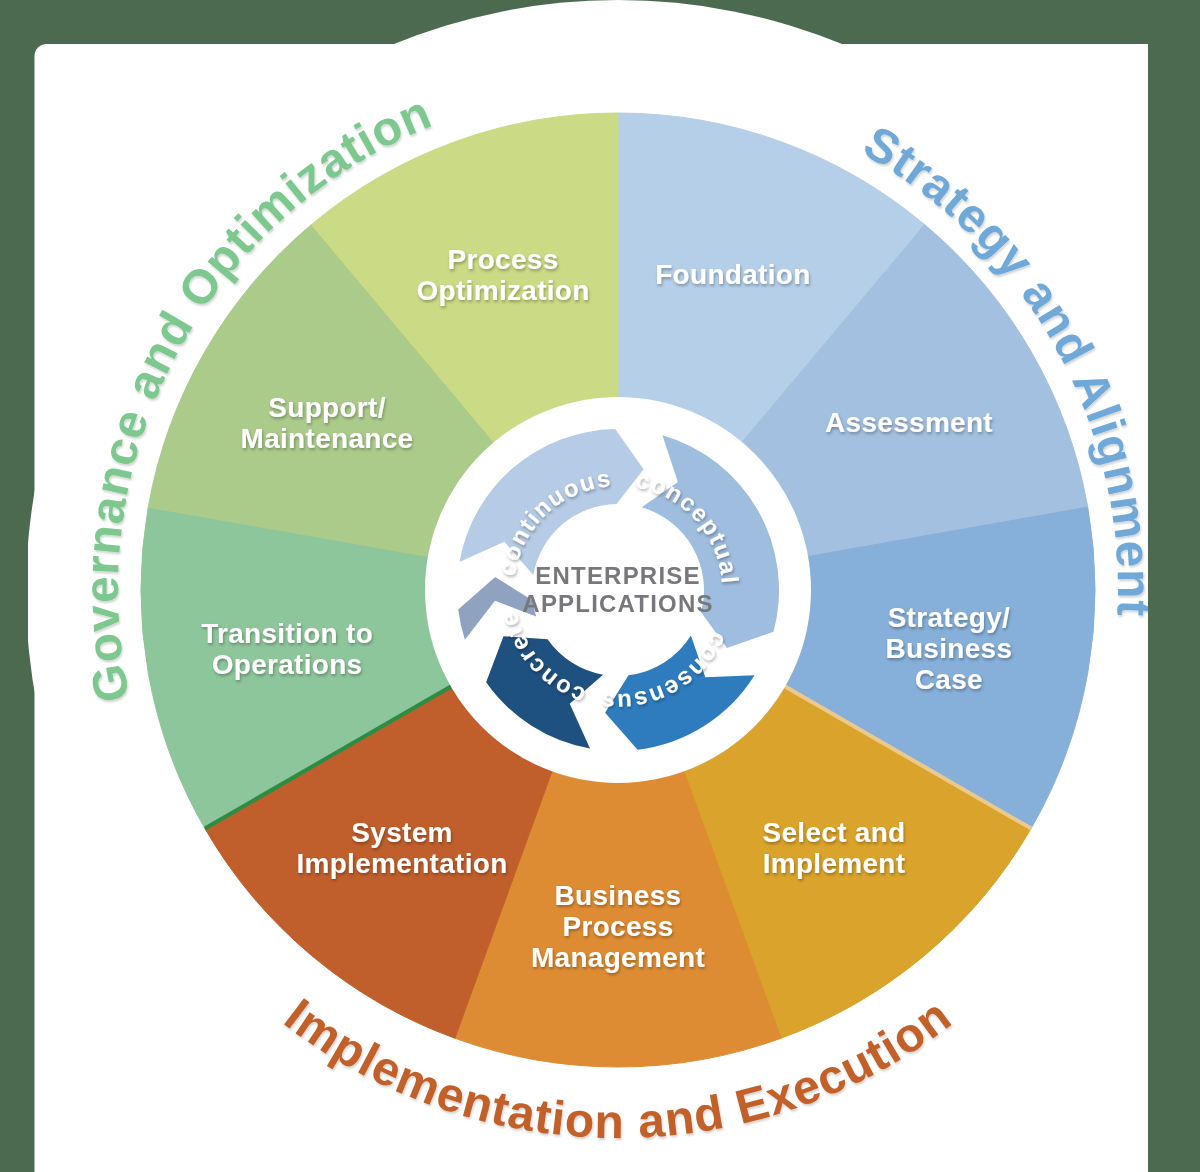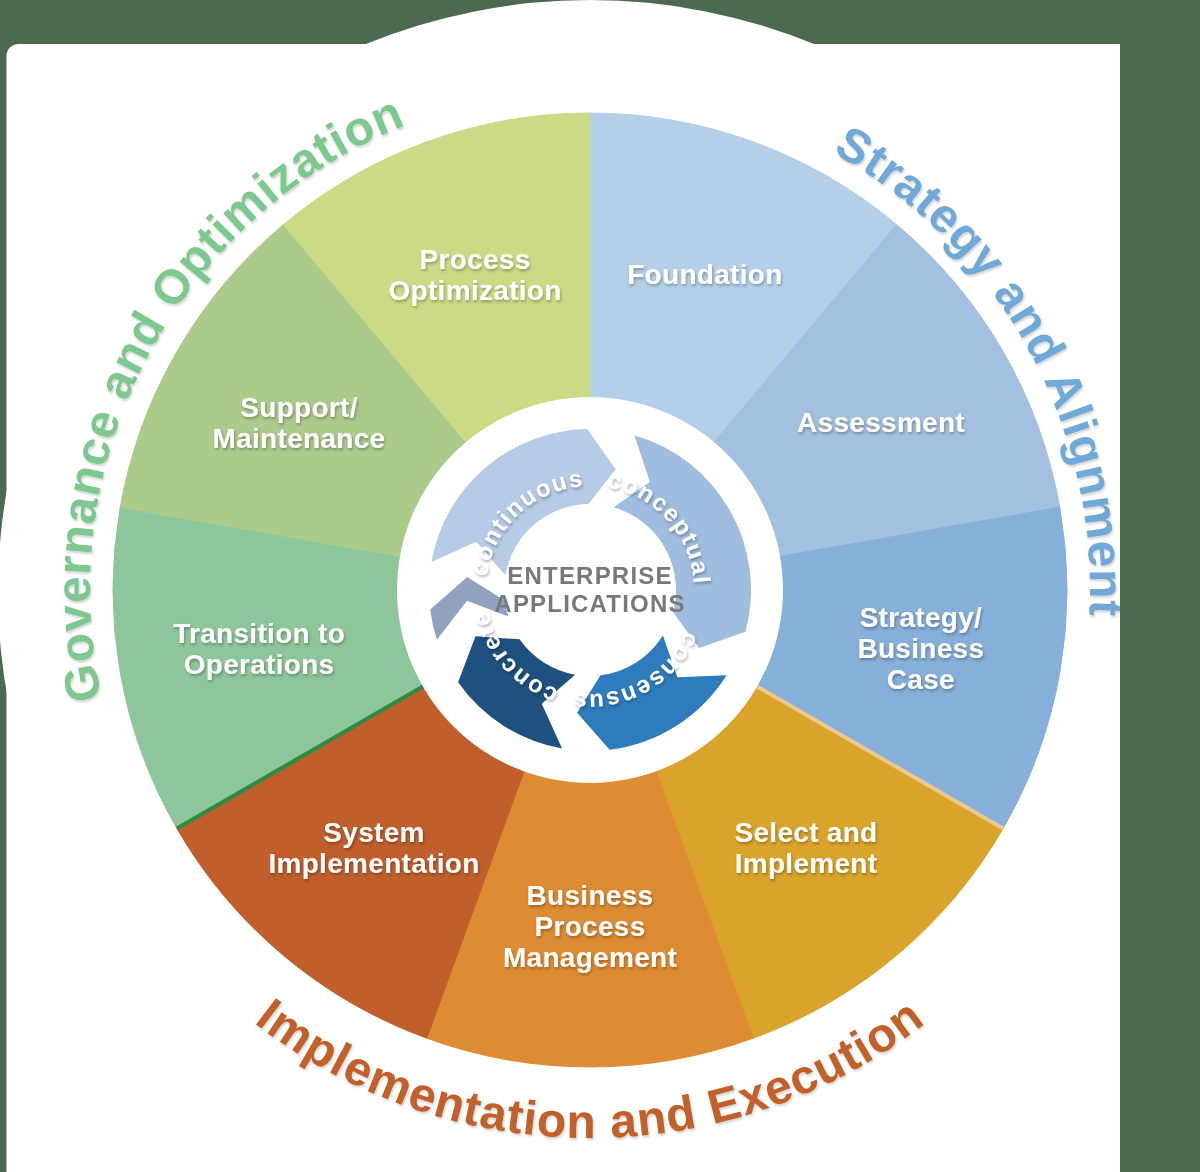--- a/index.html
+++ b/index.html
@@ -1,17 +1,17 @@
 <!DOCTYPE html>
 <html><head>
 <meta charset="utf-8">
 <style>
   html,body{margin:0;padding:0;background:#4C6A50;}
   .stage{position:relative;width:1120px;height:1172px;overflow:hidden;
-         font-family:"Liberation Sans", sans-serif;}
+         font-family:"Liberation Sans", sans-serif;padding-left:28px;}
   svg{display:block;}
 </style>
 </head>
 <body>
 
 <div class="stage">
   <svg id="wheel-svg" width="1200" height="1172" viewBox="0 0 1200 1172">
       <defs>
         <filter id="shadowStrong" x="-40%" y="-40%" width="180%" height="180%">
           <feDropShadow dx="1" dy="2" stdDeviation="1.6" flood-color="#000000" flood-opacity="0.30"></feDropShadow>

